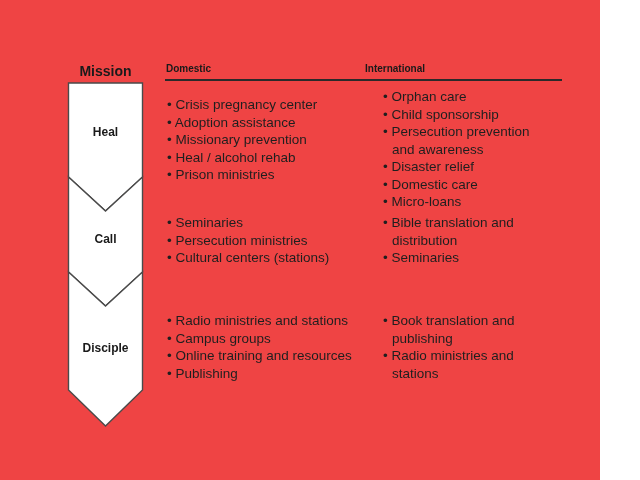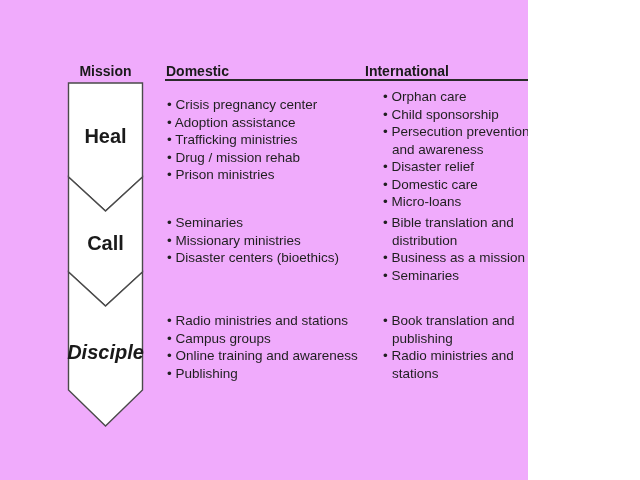--- a/index.html
+++ b/index.html
@@ -2,23 +2,23 @@
 <html><head>
 <meta charset="utf-8">
 <style>
   html, body {
     margin: 0;
     padding: 0;
     background: #ffffff;
   }
   .canvas {
     position: relative;
-    width: 528px;
+    width: 600px;
     height: 480px;
-    background: #f0abfc;
+    background: #ef4444;
     overflow: hidden;
     font-family: "Liberation Sans", "DejaVu Sans", sans-serif;
     color: #1f1f1f;
   }
   .chevrons {
     position: absolute;
     left: 0;
     top: 0;
     width: 640px;
     height: 480px;
@@ -37,31 +37,31 @@
     text-align: center;
     font-size: 14px;
     font-weight: bold;
     color: #1a1a1a;
   }
   .stage-label {
     position: absolute;
     left: 60px;
     width: 91px;
     text-align: center;
-    font-size: 20px;
+    font-size: 12px;
     font-weight: bold;
     color: #1a1a1a;
   }
   .stage-label.heal { top: 125px; }
   .stage-label.call { top: 232px; text-align: center; }
-  .stage-label.disciple { top: 341px; font-style: italic; }
+  .stage-label.disciple { top: 341px; }
   .col-header {
     position: absolute;
     top: 63px;
-    font-size: 14px;
+    font-size: 10px;
     font-weight: bold;
     color: #1a1a1a;
     white-space: nowrap;
   }
   .col-header.domestic { left: 166px; }
   .col-header.intl { left: 365px; }
   .header-underline {
     position: absolute;
     left: 165px;
     top: 79px;
@@ -106,48 +106,47 @@
   <div class="stage-label call">Call</div>
   <div class="stage-label disciple">Disciple</div>
 
   <div class="col-header domestic">Domestic</div>
   <div class="col-header intl">International</div>
   <div class="header-underline"></div>
 
   <ul class="bullet-list list-heal-domestic">
       <li>• Crisis pregnancy center</li>
       <li>• Adoption assistance</li>
-      <li>• Trafficking ministries</li>
-      <li>• Drug / mission rehab</li>
+      <li>• Missionary prevention</li>
+      <li>• Heal / alcohol rehab</li>
       <li>• Prison ministries</li>
     </ul>
   <ul class="bullet-list list-heal-intl">
       <li>• Orphan care</li>
       <li>• Child sponsorship</li>
       <li>• Persecution prevention and awareness</li>
       <li>• Disaster relief</li>
       <li>• Domestic care</li>
       <li>• Micro-loans</li>
     </ul>
 
   <ul class="bullet-list list-call-domestic">
       <li>• Seminaries</li>
-      <li>• Missionary ministries</li>
-      <li>• Disaster centers (bioethics)</li>
+      <li>• Persecution ministries</li>
+      <li>• Cultural centers (stations)</li>
     </ul>
   <ul class="bullet-list list-call-intl">
       <li>• Bible translation and distribution</li>
-      <li>• Business as a mission</li>
       <li>• Seminaries</li>
     </ul>
 
   <ul class="bullet-list list-disciple-domestic">
       <li>• Radio ministries and stations</li>
       <li>• Campus groups</li>
-      <li>• Online training and awareness</li>
+      <li>• Online training and resources</li>
       <li>• Publishing</li>
     </ul>
   <ul class="bullet-list list-disciple-intl">
       <li>• Book translation and publishing</li>
       <li>• Radio ministries and stations</li>
     </ul>
 
 </div>
 
 </body></html>

